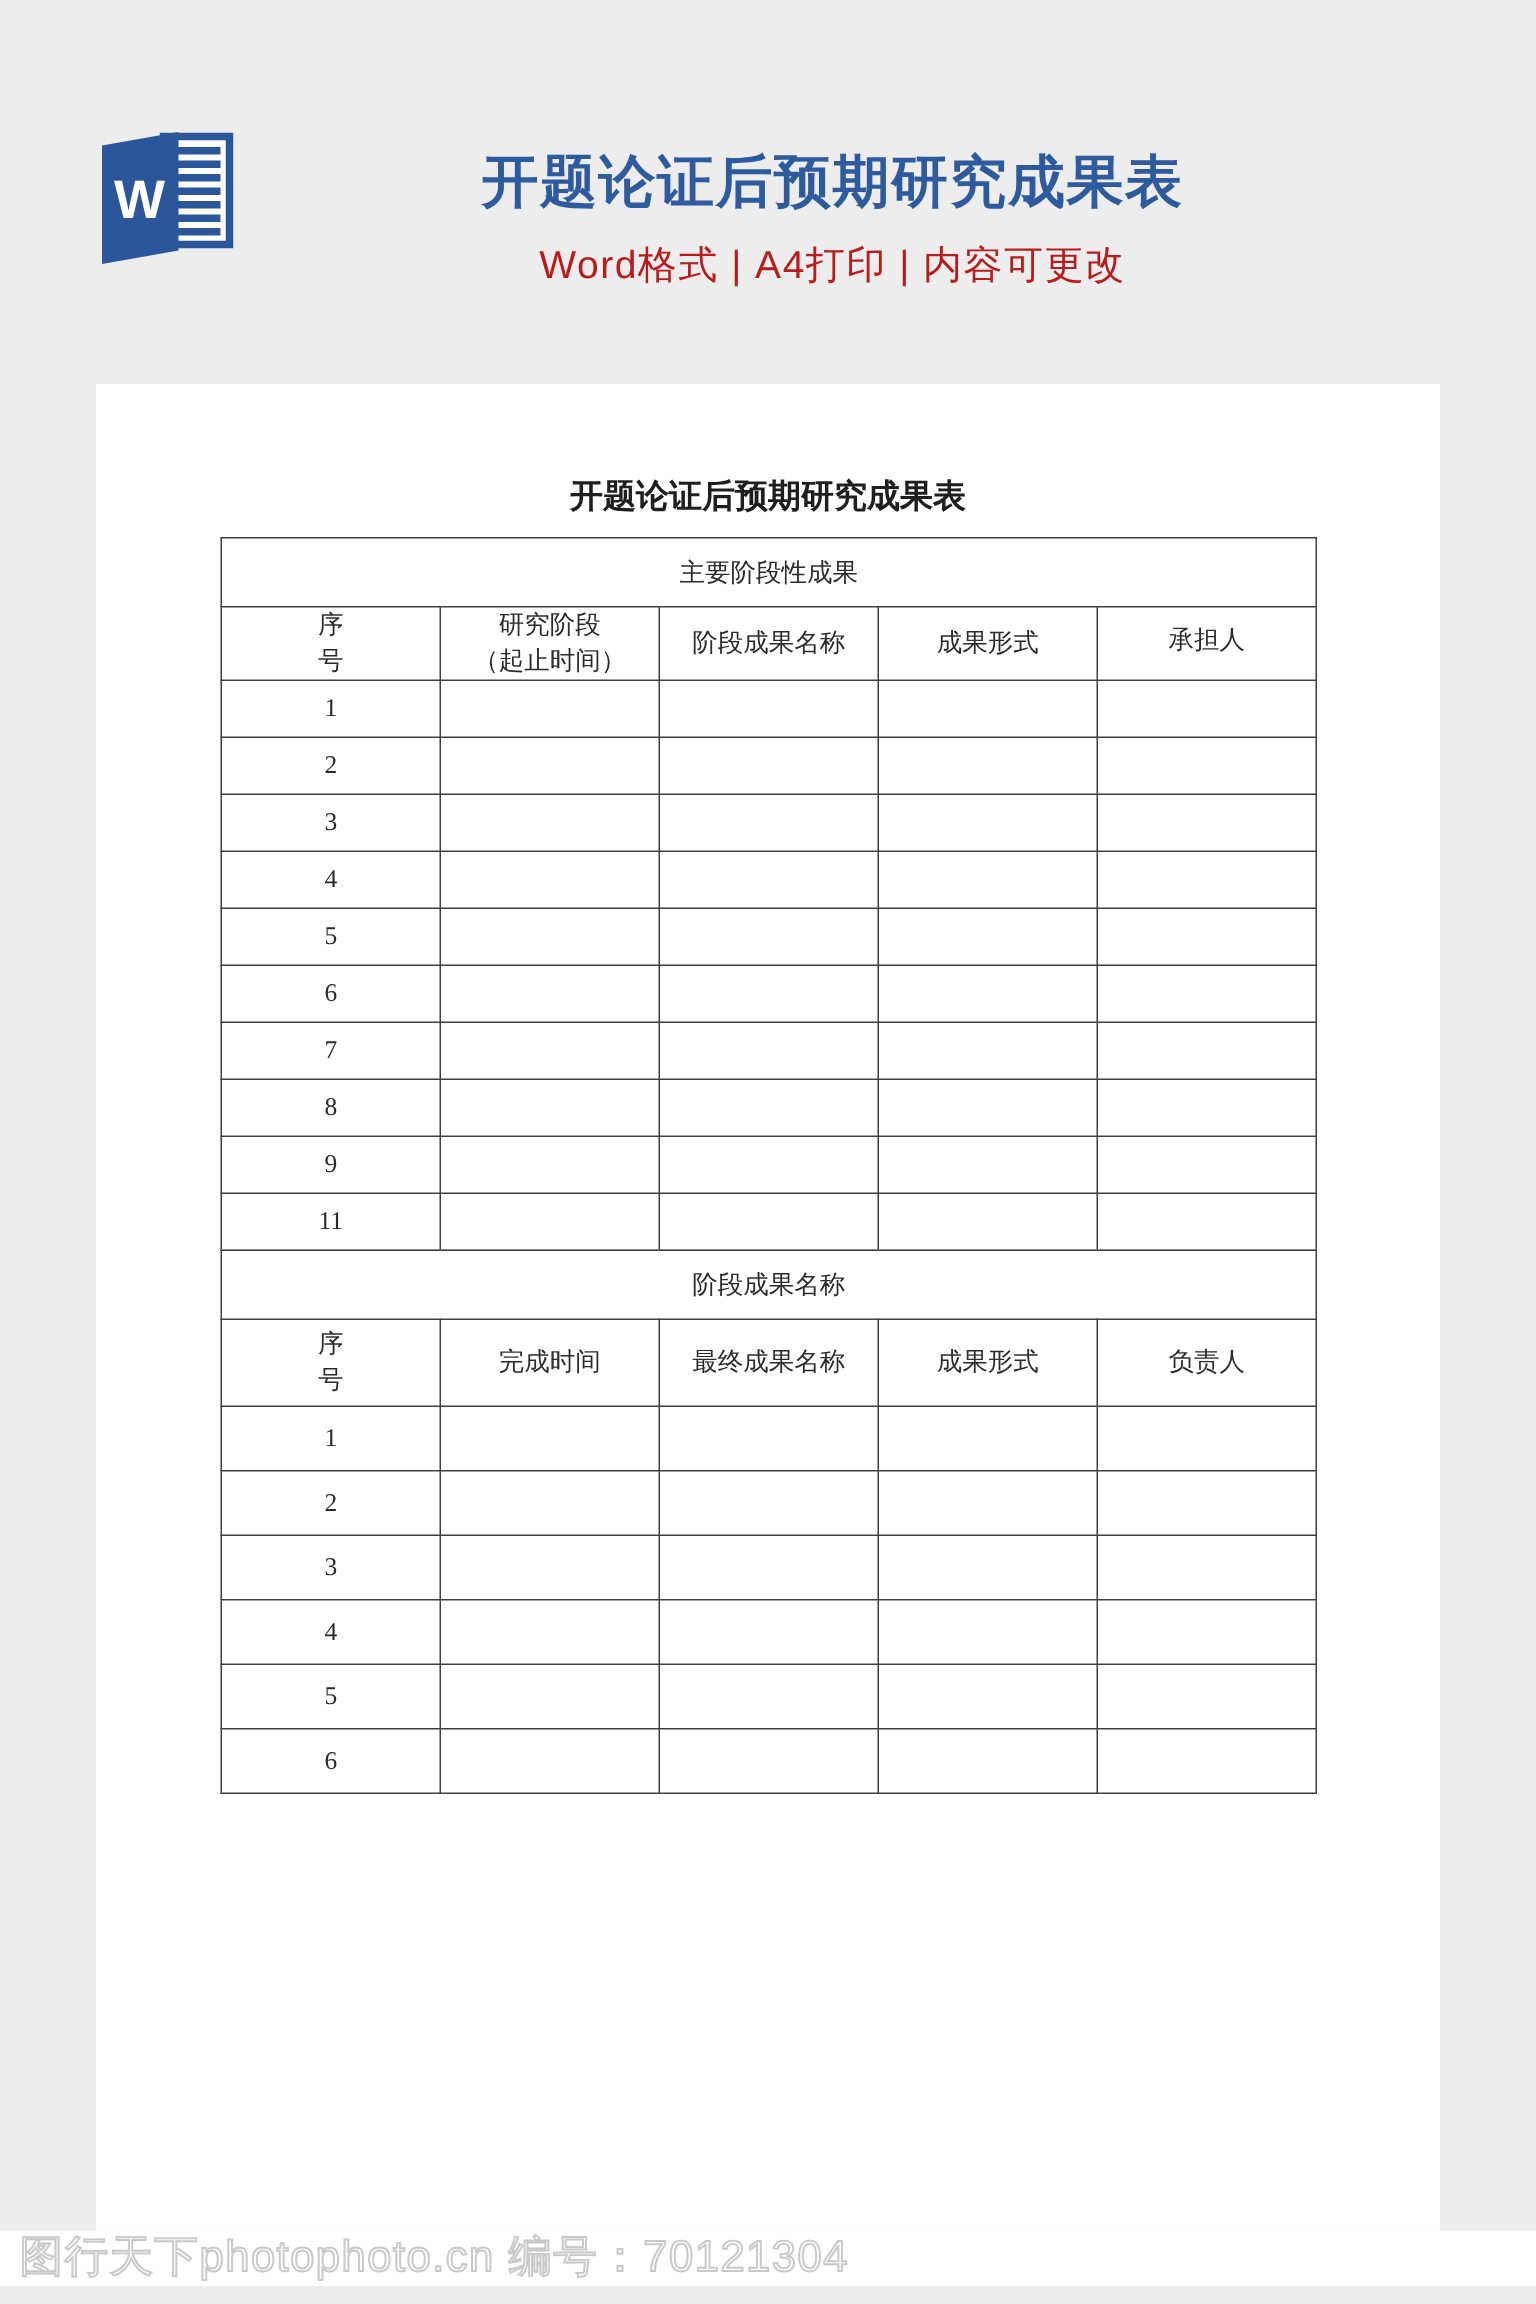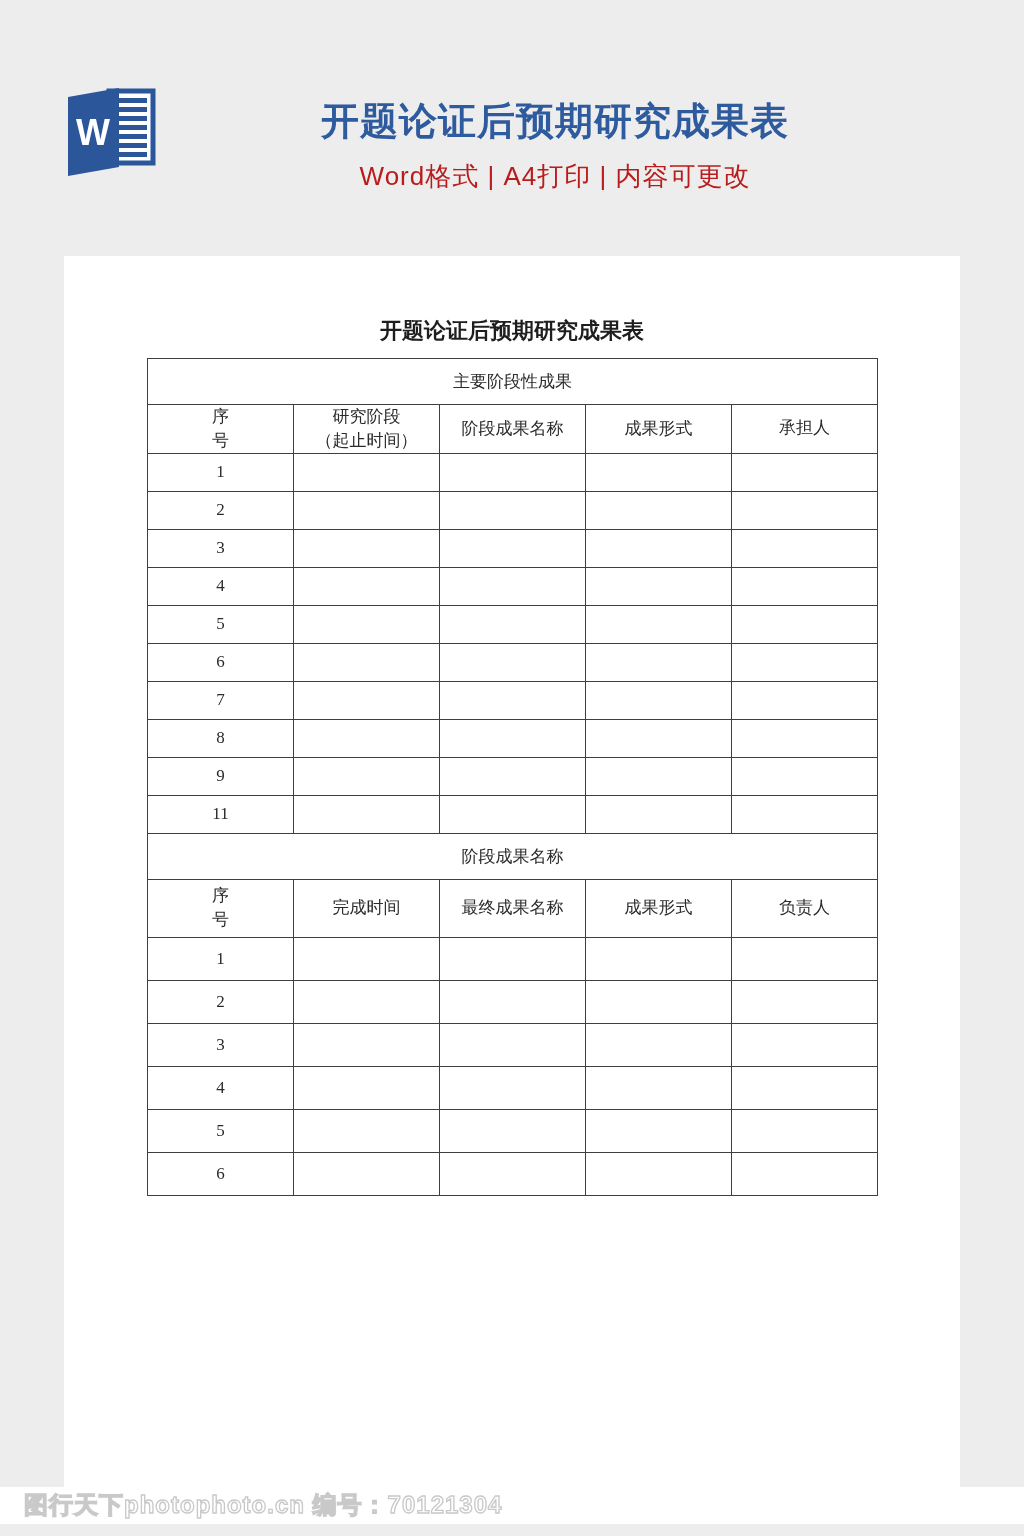--- a/index.html
+++ b/index.html
@@ -60,22 +60,22 @@
   
   .t2 .c1 { width: 40px; }  .t2 .c2 { width: 142px; } .t2 .c3 { width: 261px; }
   .t2 .c4 { width: 100px; } .t2 .c5 { width: 188px; }
 
   
   .footer-strip {
     position: absolute; left: 0; top: 1487px; width: 1024px; height: 37px;
     background: #ffffff;
   }
   .watermark {
-    padding-left: 24px; line-height: 36px;
-    font-size: 24px; font-weight: bold; letter-spacing: 1px;
+    padding-left: 13px; line-height: 36px;
+    font-size: 29px; font-weight: normal; letter-spacing: 1px;
     color: #ffffff; -webkit-text-stroke: 1.3px #c9c9c9;
     text-shadow: 0 0 1px #d4d4d4;
     white-space: nowrap;
   }
 </style>
 </head>
 <body>
 
 <div class="banner">
   <svg class="word-icon" viewBox="0 0 97 100" xmlns="http://www.w3.org/2000/svg">

